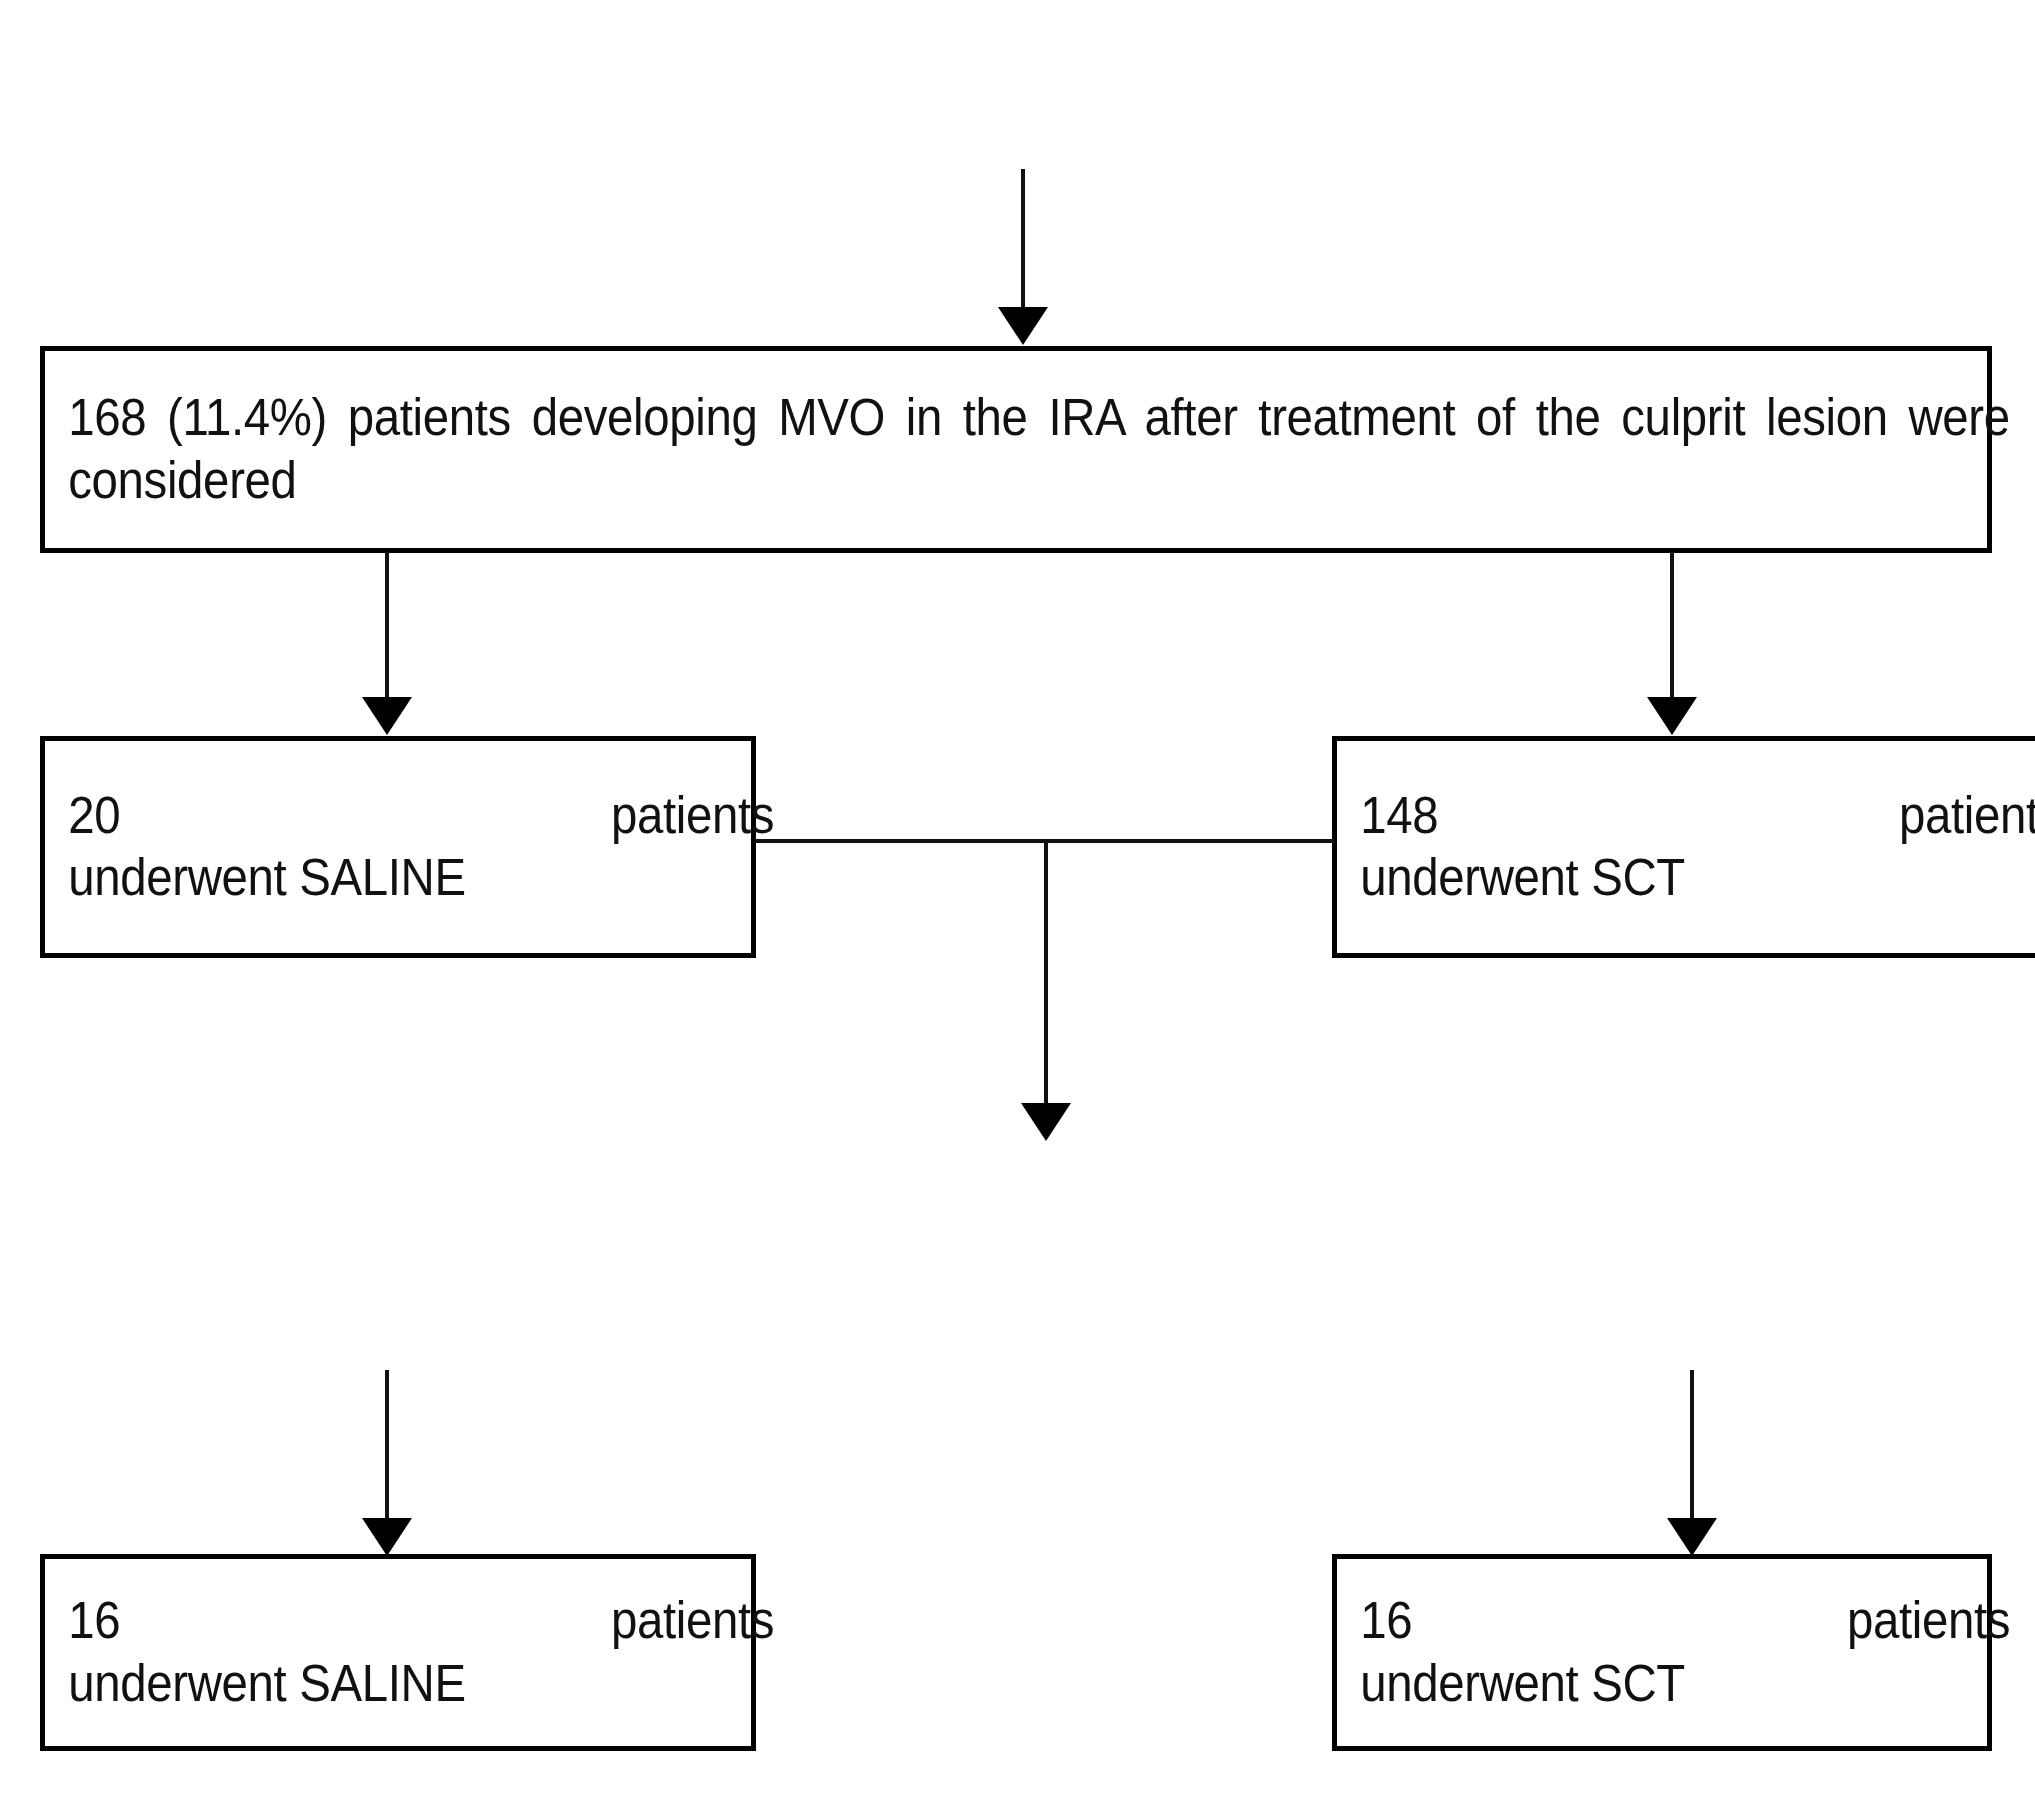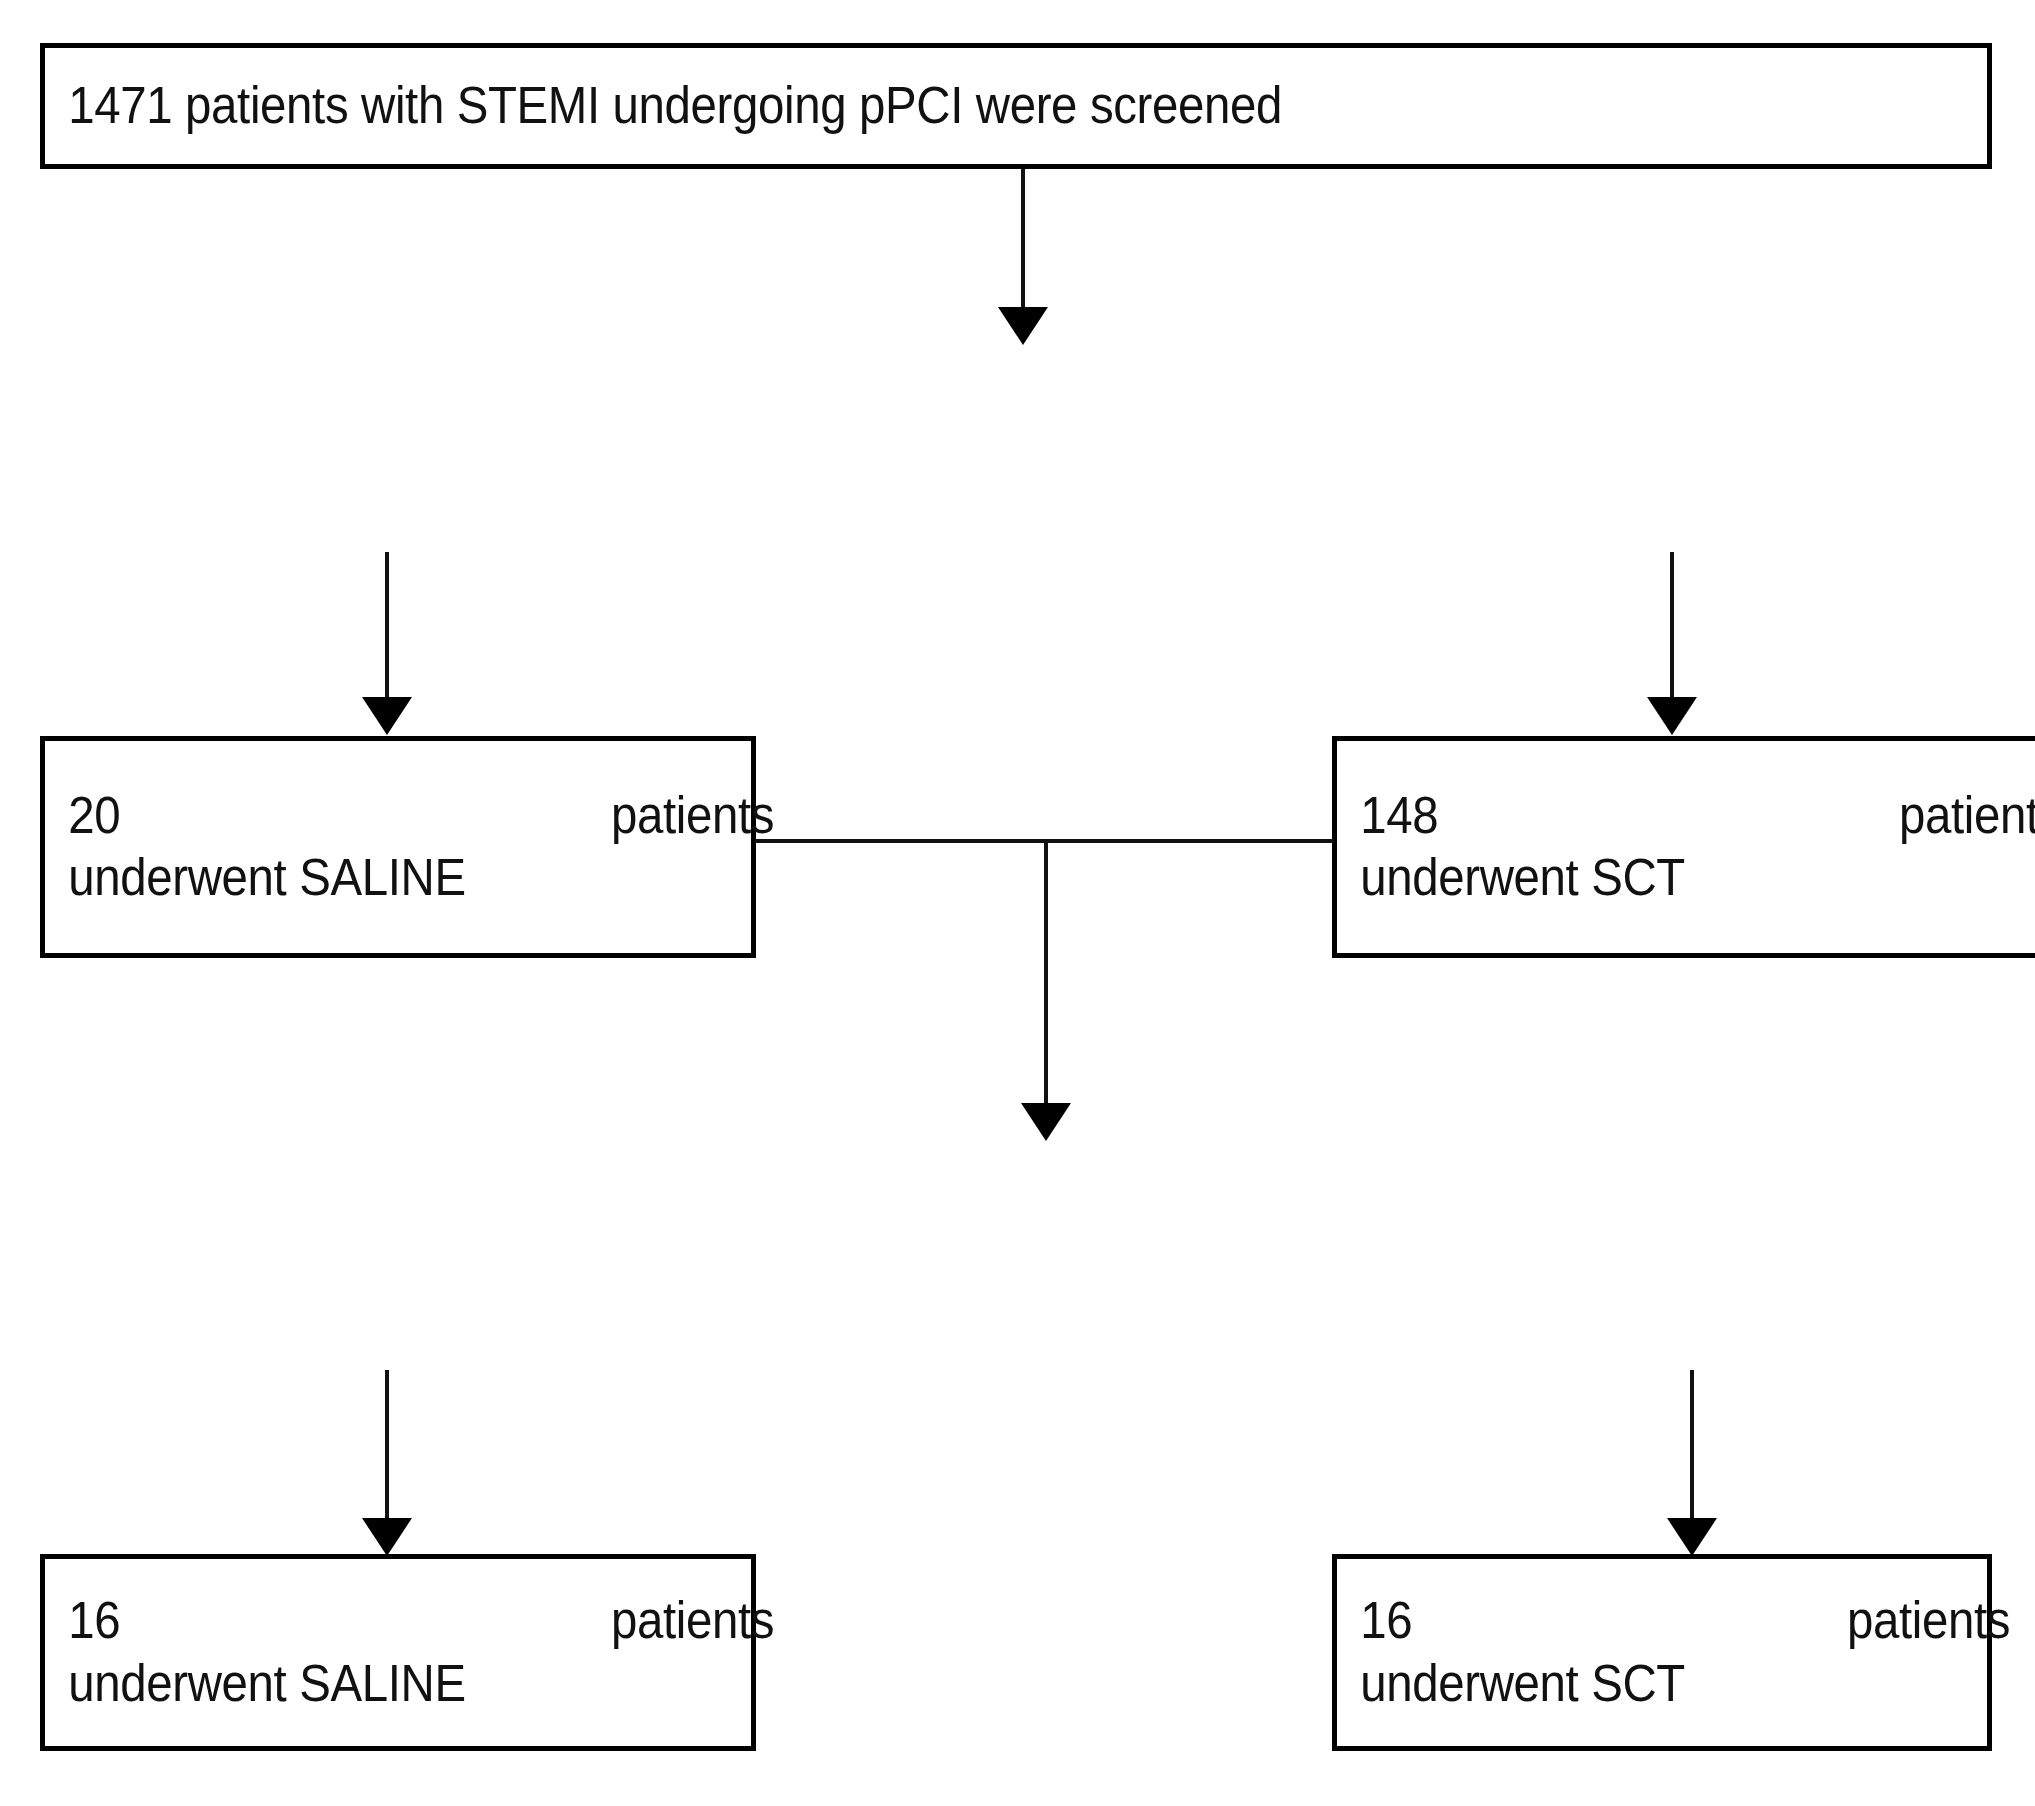--- a/index.html
+++ b/index.html
@@ -64,27 +64,27 @@
     border-left: 25px solid transparent;
     border-right: 25px solid transparent;
     border-top: 38px solid #000000;
   }
 </style>
 </head>
 <body>
 
 <div id="canvas">
 
-  <div class="flow-box left-align" style="left:40px; top:43px; width:1952px; height:126px;">
-    <span class="box-text">1471 patients with STEMI undergoing pPCI were screened</span>
-  </div>
 
   <div class="vline" style="left:1021px; top:169px; height:142px;"></div>
   <div class="arrowhead" style="left:998px; top:307px;"></div>
 
+  <div class="flow-box justified" style="left:40px; top:346px; width:1952px; height:207px;">
+    <span class="box-text">168 (11.4%) patients developing MVO in the IRA after treatment of the culprit lesion were considered</span>
+  </div>
 
   <div class="vline" style="left:385px; top:552px; height:149px;"></div>
   <div class="arrowhead" style="left:362px; top:697px;"></div>
 
   <div class="vline" style="left:1670px; top:552px; height:149px;"></div>
   <div class="arrowhead" style="left:1647px; top:697px;"></div>
 
   <div class="flow-box" style="left:40px; top:736px; width:716px; height:222px;">
     <span class="box-text two-col" style="display:flex; justify-content:space-between;">
       <span>20</span>

